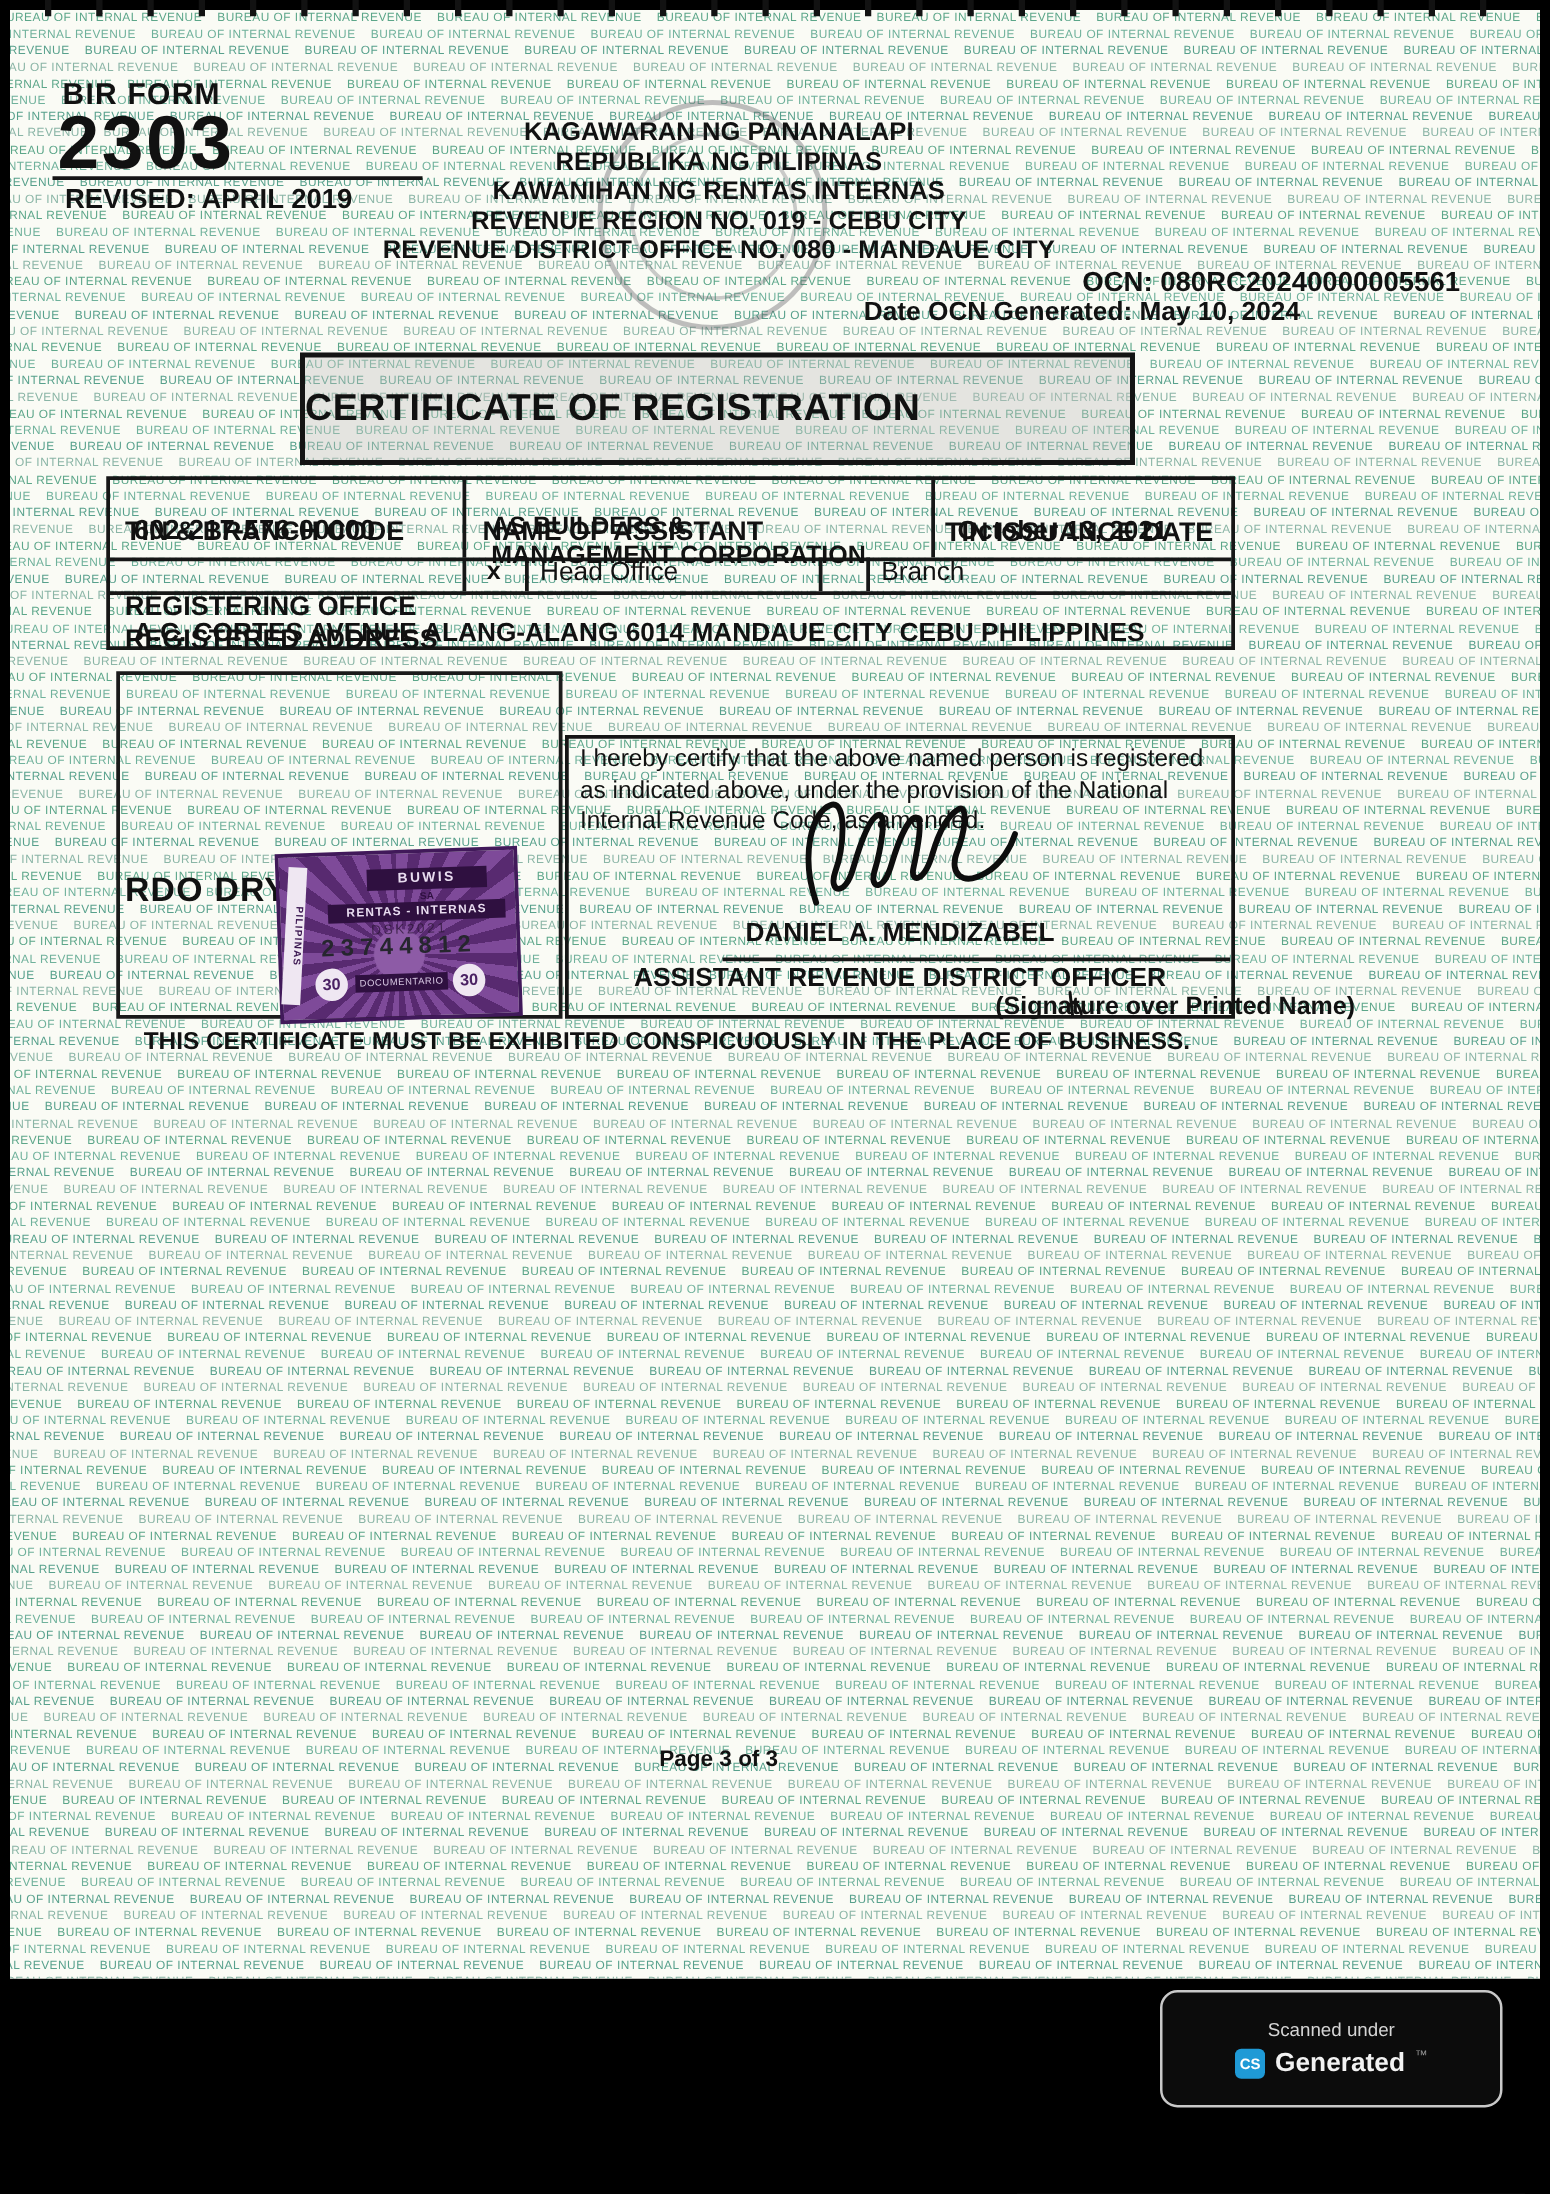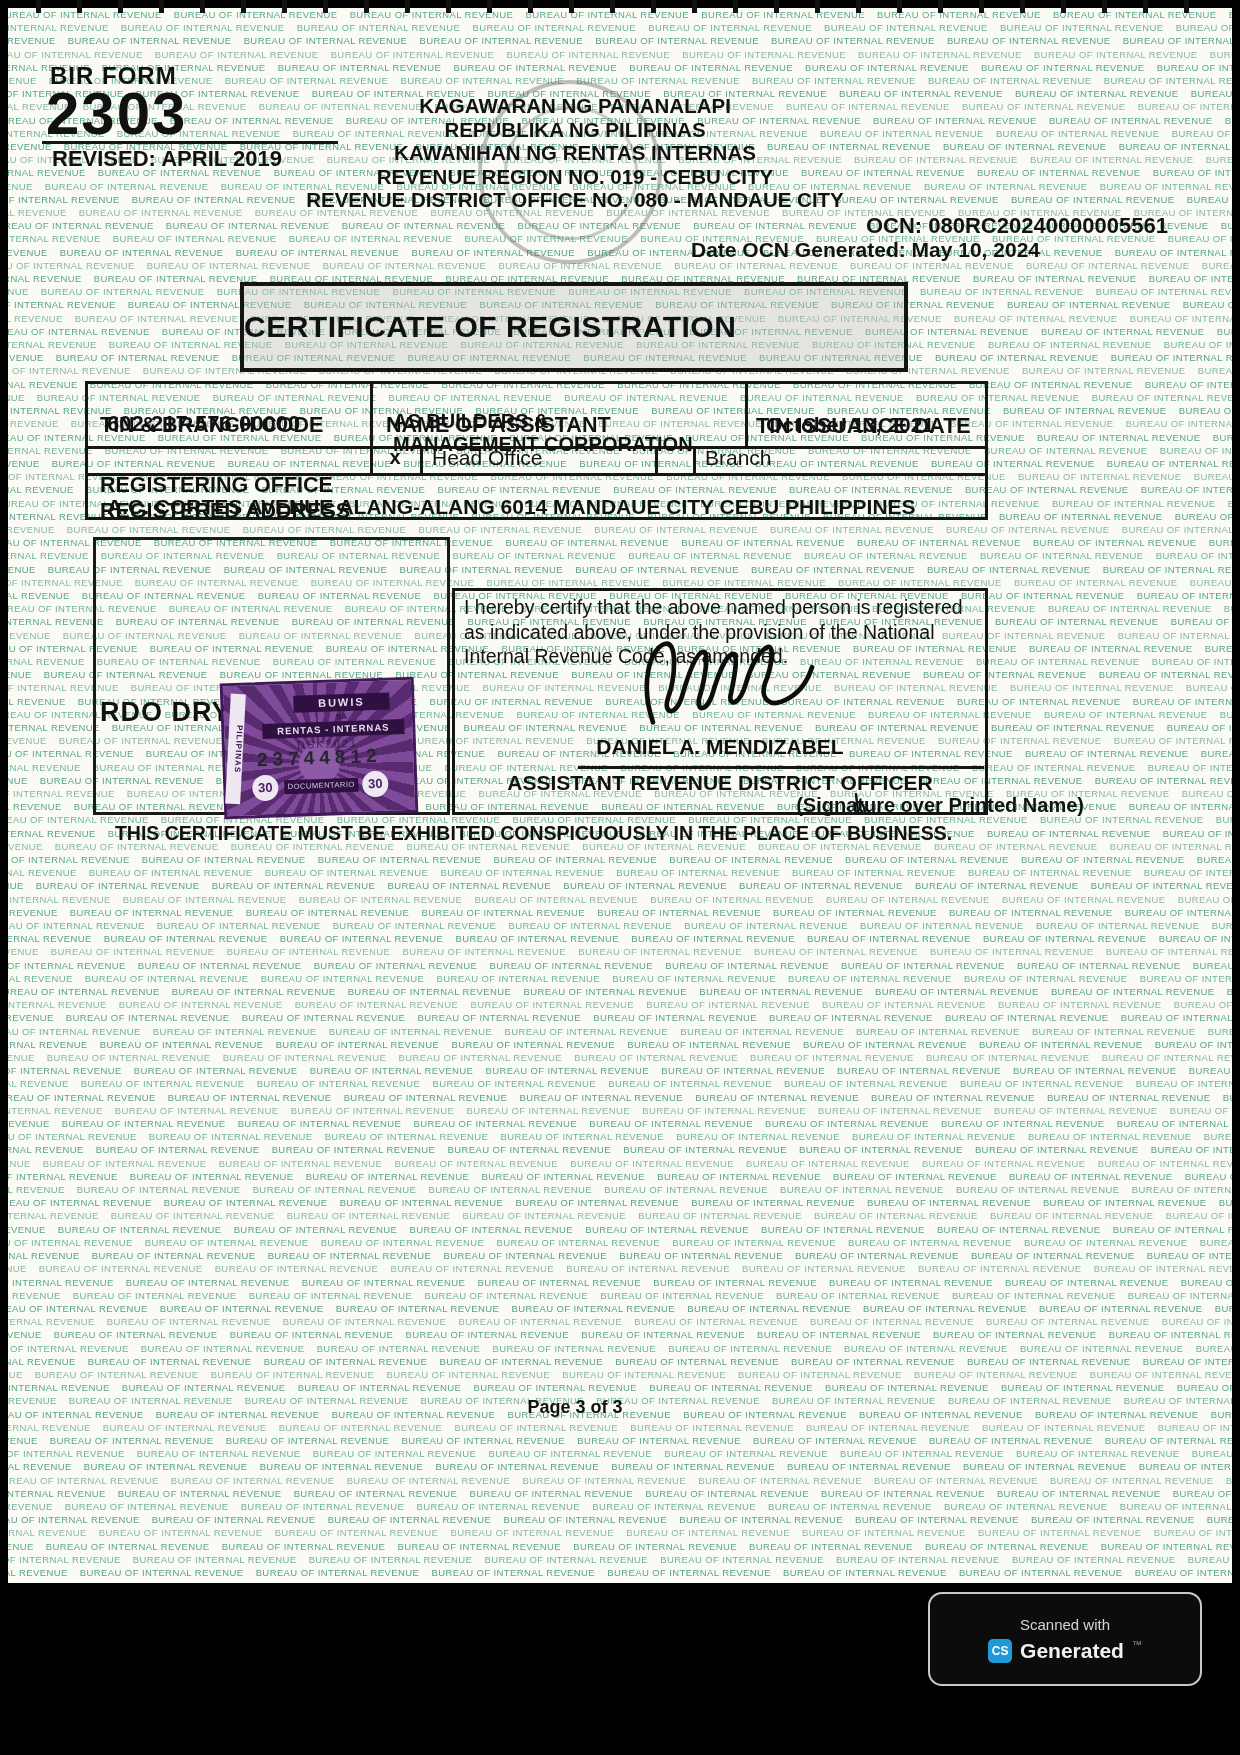--- a/index.html
+++ b/index.html
@@ -309,20 +309,20 @@
   <div class="abs officer-title">ASSISTANT REVENUE DISTRICT OFFICER</div>
   <div class="abs sig-note">(Signature over Printed Name)</div>
   <svg class="ink" width="16" height="24" viewBox="0 0 16 24">
     <path d="M4 2 L6 20 M3 12 C8 8 11 11 13 19" stroke="#111" stroke-width="2.4" fill="none" stroke-linecap="round"></path>
   </svg>
 
   <div class="abs notice">THIS CERTIFICATE MUST BE EXHIBITED CONSPICUOUSLY IN THE PLACE OF BUSINESS.</div>
   <div class="abs pageno">Page 3 of 3</div>
 
   <div class="abs cam-badge">
-    <div class="cam-line1">Scanned with</div>
+    <div class="cam-line1">Scanned under</div>
     <div class="cam-line2">
       <span class="cam-logo">CS</span>
       <span class="cam-brand">Generated</span>
       <span class="cam-tm">™</span>
     </div>
   </div>
 </div>
 
 </body></html>

